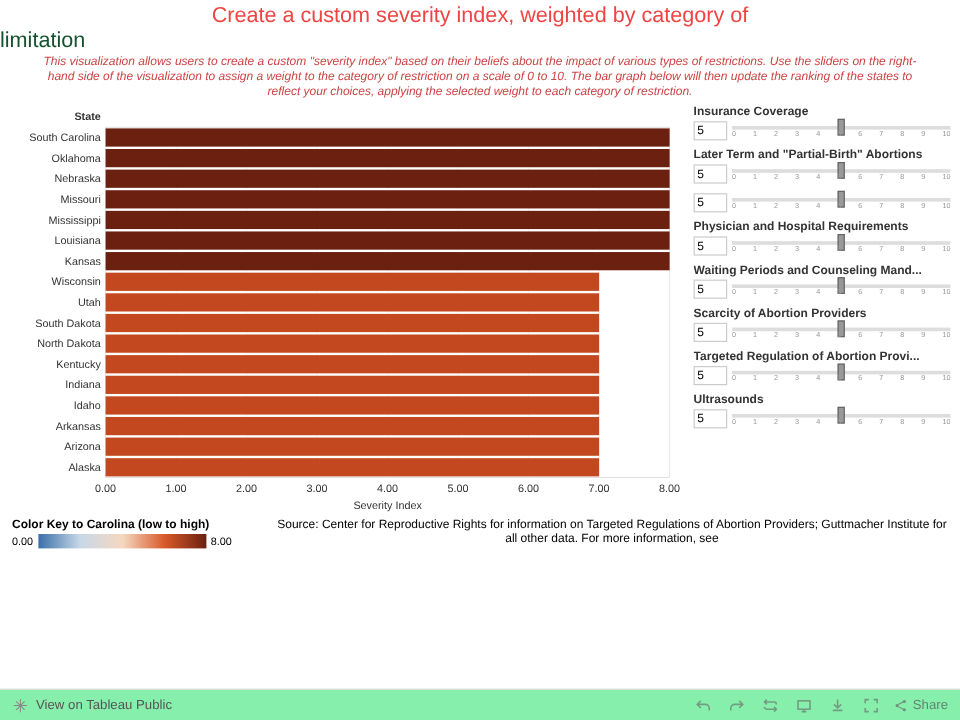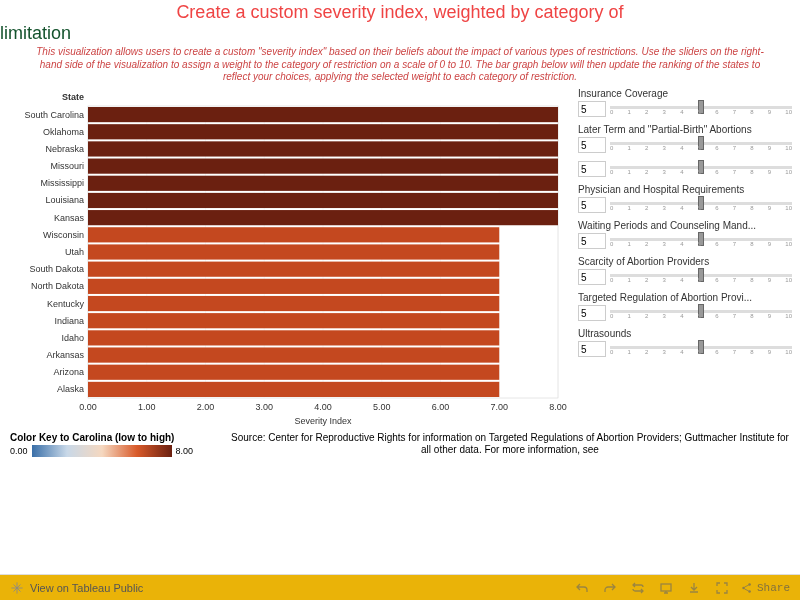--- a/index.html
+++ b/index.html
@@ -4,43 +4,43 @@
 <style>
 * { box-sizing: border-box; margin: 0; padding: 0; }
 body { font-family: Arial, sans-serif; width: 800px; height: 600px; background: #fff; position: relative; overflow: hidden; }
 .title { font-size: 18px; color: #ef4444; text-align: center; padding: 2px 12px 0; font-weight: normal; }
 .subtitle-word { font-size: 18px; color: #14532d; }
 .desc { font-size: 10px; font-style: italic; color: #c44; text-align: center; padding: 2px 30px 4px; line-height: 1.25; }
 .main { display: flex; padding: 0 8px; }
 .chart-area { flex: 0 0 560px; }
 .sliders { flex: 1; padding-left: 10px; font-size: 10px; }
 .slider-group { margin-bottom: 6px; }
-.slider-label { font-weight: normal; font-size: 10px; color: #333; white-space: nowrap; overflow: hidden; text-overflow: ellipsis; }
+.slider-label { font-weight: bold; font-size: 10px; color: #333; white-space: nowrap; overflow: hidden; text-overflow: ellipsis; }
 .slider-row { display: flex; align-items: center; gap: 4px; margin-top: 1px; }
 .slider-val { width: 28px; height: 16px; border: 1px solid #ccc; font-size: 10px; padding: 0 2px; line-height: 16px; }
 .slider-track { flex: 1; height: 18px; position: relative; }
 .slider-track input[type=range] { width: 100%; height: 3px; -webkit-appearance: none; background: #ddd; }
 .slider-track input[type=range]::-webkit-slider-thumb { -webkit-appearance: none; width: 6px; height: 14px; background: #999; border: 1px solid #666; }
 .ticks { display: flex; justify-content: space-between; font-size: 6px; color: #999; margin-top: -2px; }
 .chart-svg { display: block; }
 .state-label { font-size: 9px; fill: #333; text-anchor: end; }
 .axis-label { font-size: 9px; fill: #333; text-anchor: middle; }
 .axis-title { font-size: 9px; fill: #333; text-anchor: middle; }
 .chart-header { font-size: 9px; fill: #333; font-weight: bold; }
 .bottom-row { display: flex; padding: 4px 10px; gap: 20px; }
 .legend-block { flex: 0 0 200px; }
 .legend-title { font-size: 10px; font-weight: bold; }
 .legend-scale { display: flex; align-items: center; font-size: 9px; gap: 4px; margin-top: 2px; }
 .gradient { width: 140px; height: 12px; background: linear-gradient(to right, #3a6fa8, #c8d8e8, #f5d8c0, #d85a2a, #6b2010); }
 .source-block { flex: 1; font-size: 10px; font-weight: normal; text-align: center; line-height: 1.2; }
-.footer { position: absolute; bottom: 0; left: 0; right: 0; height: 26px; border-top: 1px solid #ddd; display: flex; align-items: center; padding: 0 10px; font-size: 11px; color: #555; background: #eab308; }
+.footer { position: absolute; bottom: 0; left: 0; right: 0; height: 26px; border-top: 1px solid #ddd; display: flex; align-items: center; padding: 0 10px; font-size: 11px; color: #555; background: #86efac; }
 .tableau-logo { width: 14px; height: 14px; margin-right: 6px; }
 .footer-spacer { flex: 1; }
 .footer-icon { width: 18px; height: 18px; margin-left: 10px; opacity: 0.6; display: flex; align-items: center; justify-content: center; }
-.share-btn { display: flex; align-items: flex-end; gap: 4px; margin-left: 10px; opacity: 0.7; font-family: Liberation Mono, monospace; }
+.share-btn { display: flex; align-items: flex-end; gap: 4px; margin-left: 10px; opacity: 0.7; }
 </style>
 </head>
 <body>
 
 <div class="title">Create a custom severity index, weighted by category of</div>
 <div class="subtitle-word">limitation</div>
 <div class="desc">This visualization allows users to create a custom "severity index" based on their beliefs about the impact of various types of restrictions. Use the sliders on the right-hand side of the visualization to assign a weight to the category of restriction on a scale of 0 to 10. The bar graph below will then update the ranking of the states to reflect your choices, applying the selected weight to each category of restriction.</div>
 
 <div class="main">
   <div class="chart-area">

